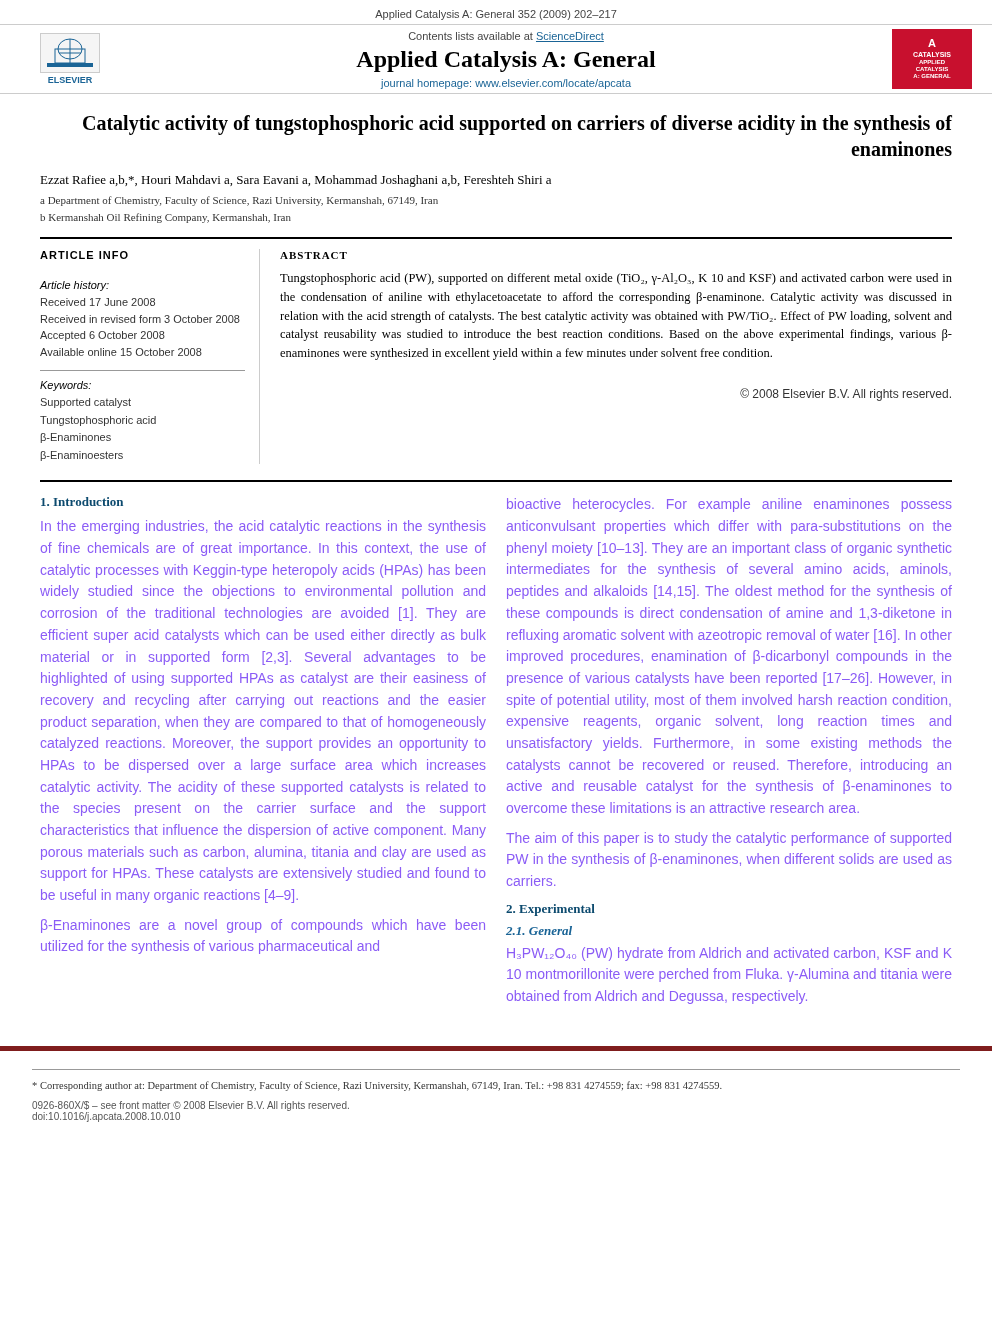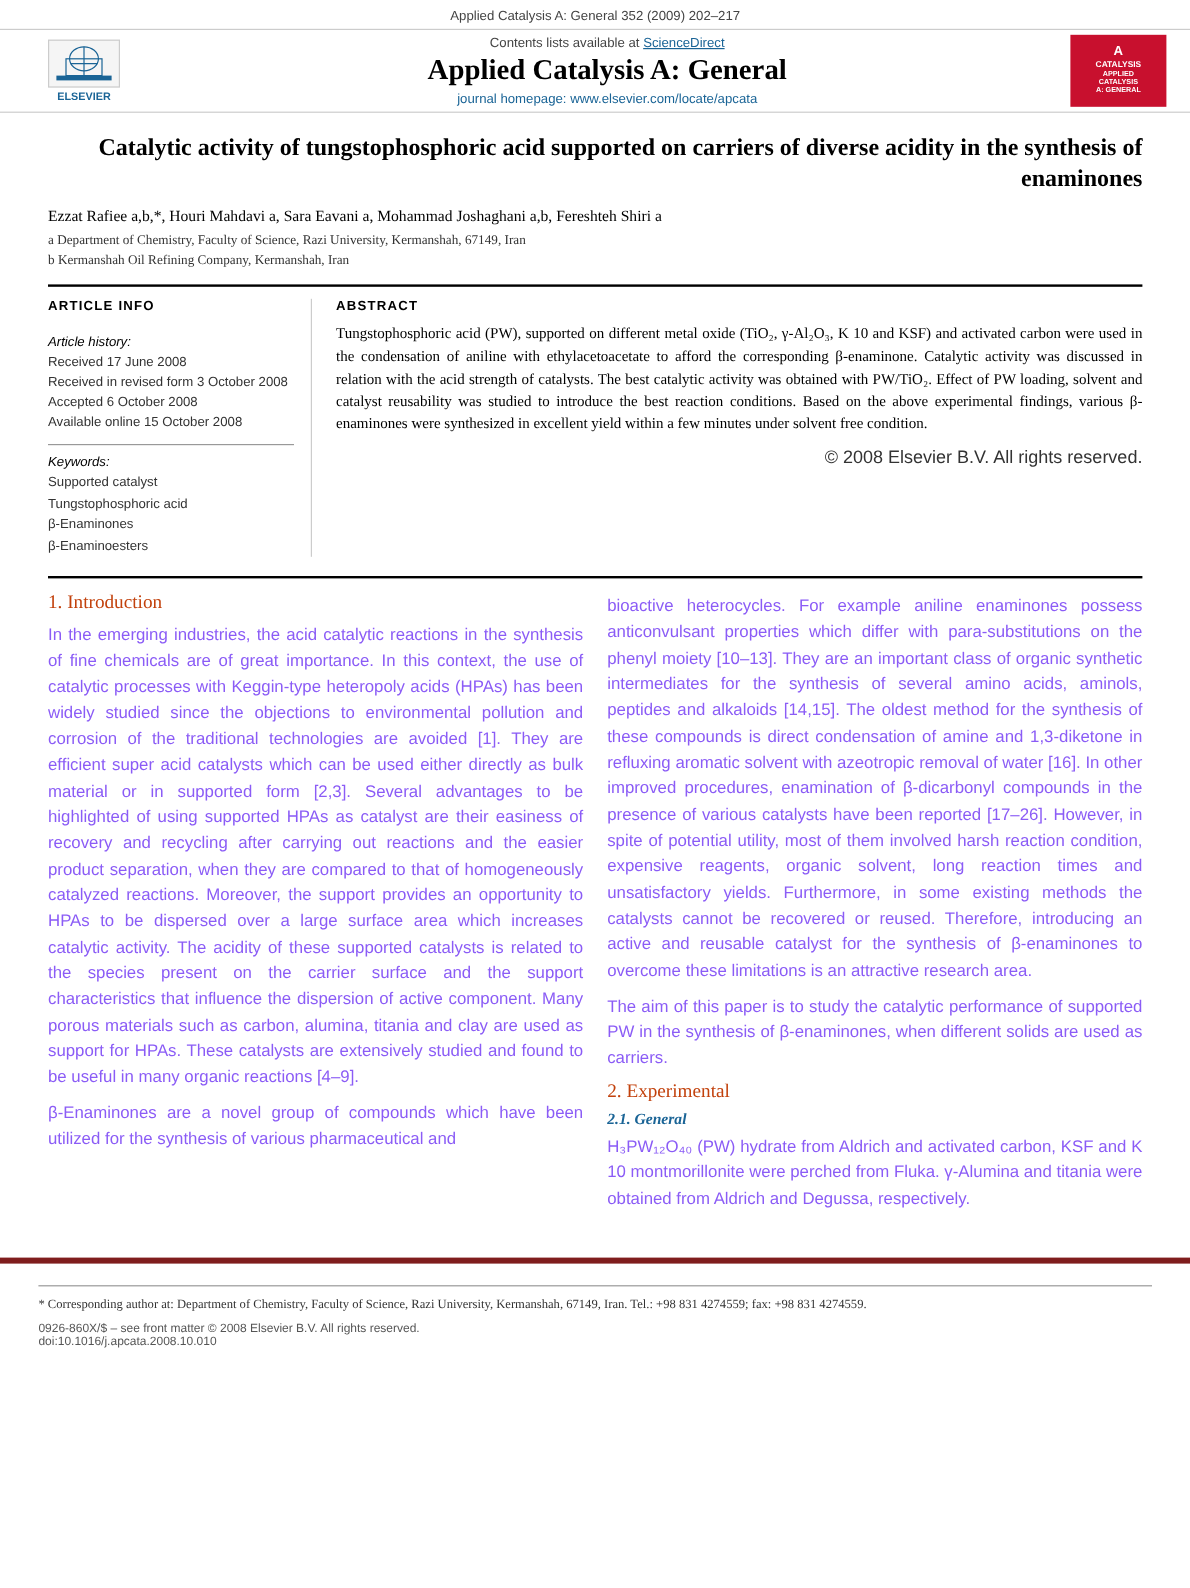--- a/index.html
+++ b/index.html
@@ -187,58 +187,58 @@
     .abstract-section {
       flex: 1;
     }
 
     .abstract-title {
       font-size: 11px;
       font-weight: bold;
       letter-spacing: 1px;
       color: #000;
       margin-bottom: 8px;
-      font-family: Liberation Sans, sans-serif;
+      font-family: Liberation Serif, serif;
     }
 
     .abstract-text {
       font-size: 12.5px;
       line-height: 1.5;
       color: #000;
       text-align: justify;
       font-family: 'Times New Roman', Times, serif;
     }
 
     .copyright {
-      font-size: 15px;
+      font-size: 12px;
       text-align: right;
       color: #333;
-      margin-top: 10px;
+      margin-top: 24px;
       font-family: Arial, sans-serif;
     }
 
     
     .main-body {
       border-top: 2px solid #000;
       padding-top: 12px;
     }
 
     .two-col {
       display: flex;
       gap: 20px;
     }
 
     .col-left, .col-right {
       flex: 1;
     }
 
     .section-title {
-      font-size: 16px;
-      font-weight: normal;
-      color: #c2410c;
+      font-size: 13px;
+      font-weight: bold;
+      color: #0c4a6e;
       margin-bottom: 6px;
       font-family: 'Times New Roman', Times, serif;
     }
 
     .body-text {
       font-size: 14px;
       line-height: 1.55;
       color: #8b5cf6;
       text-align: justify;
       font-family: Liberation Sans, sans-serif;

